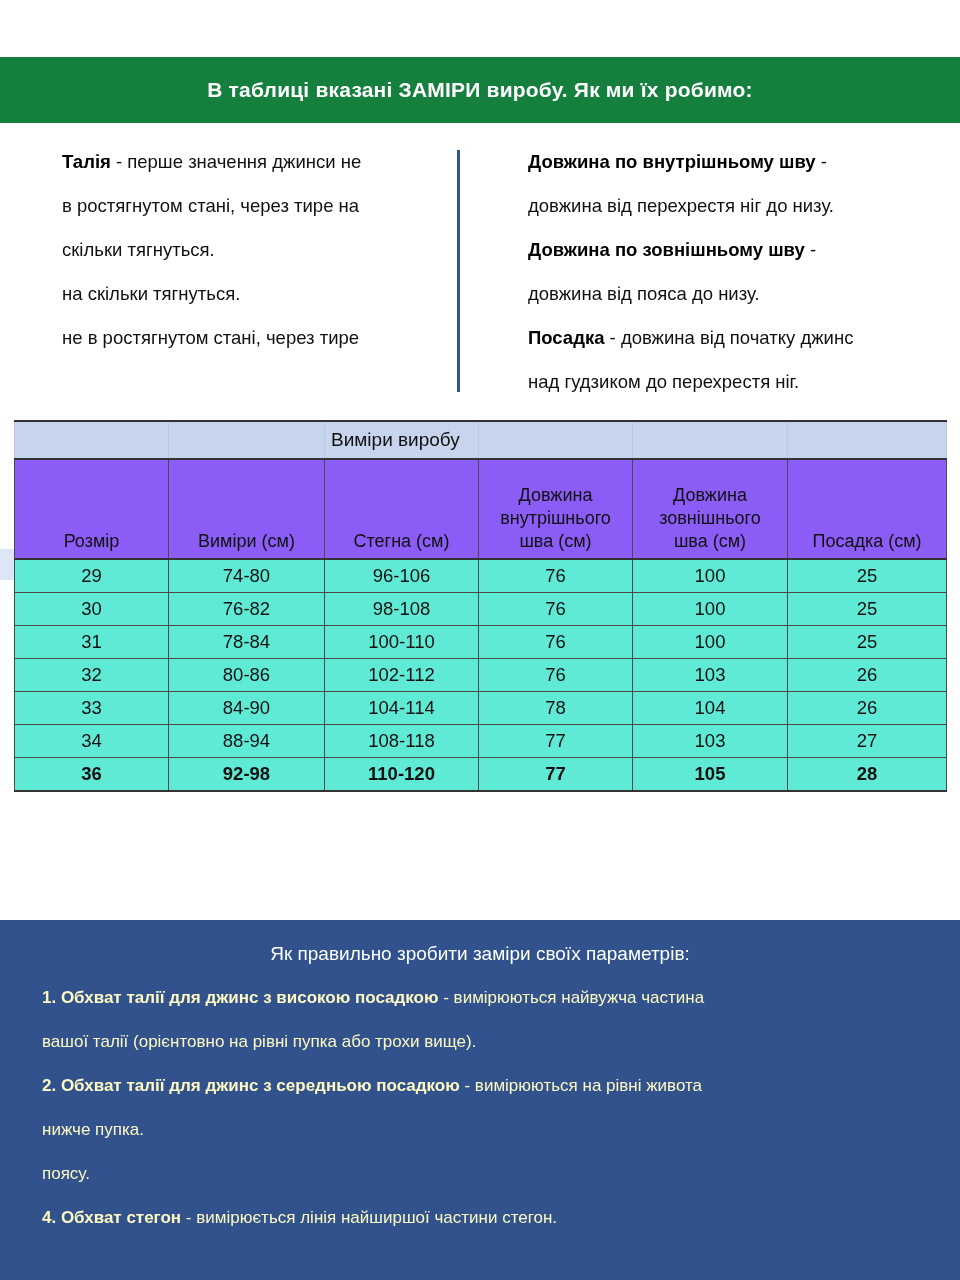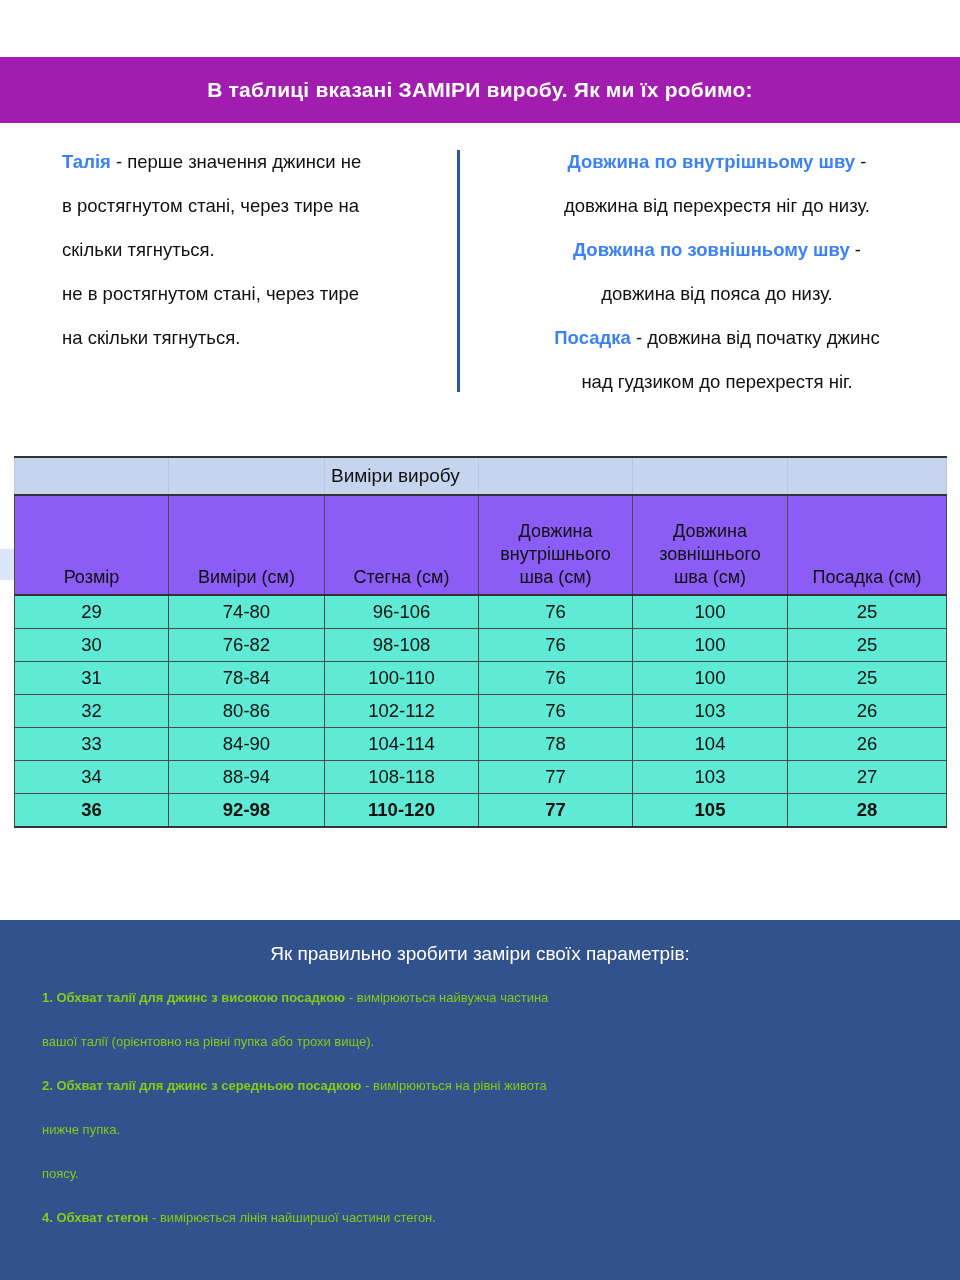--- a/index.html
+++ b/index.html
@@ -16,21 +16,21 @@
     overflow: hidden;
   }
 
   
   .top-banner {
     position: absolute;
     left: 0;
     top: 57px;
     width: 960px;
     height: 66px;
-    background: #a21caf;
+    background: #15803d;
     display: flex;
     align-items: center;
     justify-content: center;
   }
   .top-banner-title {
     color: #ffffff;
     font-size: 21px;
     font-weight: bold;
     letter-spacing: 0.2px;
     text-align: center;
@@ -42,55 +42,54 @@
     left: 0;
     top: 140px;
     width: 960px;
     height: 260px;
   }
   .defs-col {
     position: absolute;
     top: 0;
   }
   .defs-col.left  { left: 62px;  width: 380px; }
-  .defs-col.right { left: 502px; width: 430px; text-align: center; }
+  .defs-col.right { left: 528px; width: 430px; }
 
   .defs-divider {
     position: absolute;
     left: 457px;
     top: 10px;
     width: 3px;
     height: 242px;
     background: #2E5599;
   }
 
   .def-line {
     font-size: 18.5px;
     line-height: 44px;
     white-space: nowrap;
     color: #111111;
   }
   .def-term {
-    color: #3b82f6;
+    color: #000000;
     font-weight: bold;
   }
 
   
   .table-wrap {
     position: absolute;
     left: 14px;
     top: 420px;
     width: 932px;
   }
   table.size-table {
     border-collapse: collapse;
     width: 932px;
     table-layout: fixed;
     font-size: 18px;
-    margin-top: 36px;
   }
   table.size-table col.c0 { width: 154px; }
   table.size-table col.c1 { width: 156px; }
   table.size-table col.c2 { width: 154px; }
   table.size-table col.c3 { width: 154px; }
   table.size-table col.c4 { width: 155px; }
   table.size-table col.c5 { width: 159px; }
 
   .size-table td {
     border: 1px solid #5a5a5a;
@@ -164,42 +163,42 @@
   .bottom-title {
     text-align: center;
     font-size: 19px;
     line-height: 44px;
     padding-top: 12px;
   }
   .bottom-list {
     padding: 0 40px 0 42px;
   }
   .bottom-line {
-    font-size: 13px;
+    font-size: 17px;
     line-height: 44px;
-    color: #84cc16;
+    color: #fef9c3;
   }
   .bottom-line b { font-weight: bold; }
 </style>
 </head>
 <body>
 
 <div class="top-banner">
   <div class="top-banner-title">В таблиці вказані ЗАМІРИ виробу. Як ми їх робимо:</div>
 </div>
 
 <div class="defs">
   <div class="defs-divider"></div>
 
   <div class="defs-col left">
     <div class="def-line"><span class="def-term">Талія</span><span> - перше значення джинси не</span></div>
     <div class="def-line"><span>в ростягнутом стані, через тире на</span></div>
     <div class="def-line"><span>скільки тягнуться.</span></div>
+    <div class="def-line"><span>на скільки тягнуться.</span></div>
     <div class="def-line"><span>не в ростягнутом стані, через тире</span></div>
-    <div class="def-line"><span>на скільки тягнуться.</span></div>
   </div>
 
   <div class="defs-col right">
     <div class="def-line"><span class="def-term">Довжина по внутрішньому шву</span><span> -</span></div>
     <div class="def-line"><span>довжина від перехрестя ніг до низу.</span></div>
     <div class="def-line"><span class="def-term">Довжина по зовнішньому шву</span><span> -</span></div>
     <div class="def-line"><span>довжина від пояса до низу.</span></div>
     <div class="def-line"><span class="def-term">Посадка</span><span> - довжина від початку джинс</span></div>
     <div class="def-line"><span>над гудзиком до перехрестя ніг.</span></div>
   </div>

